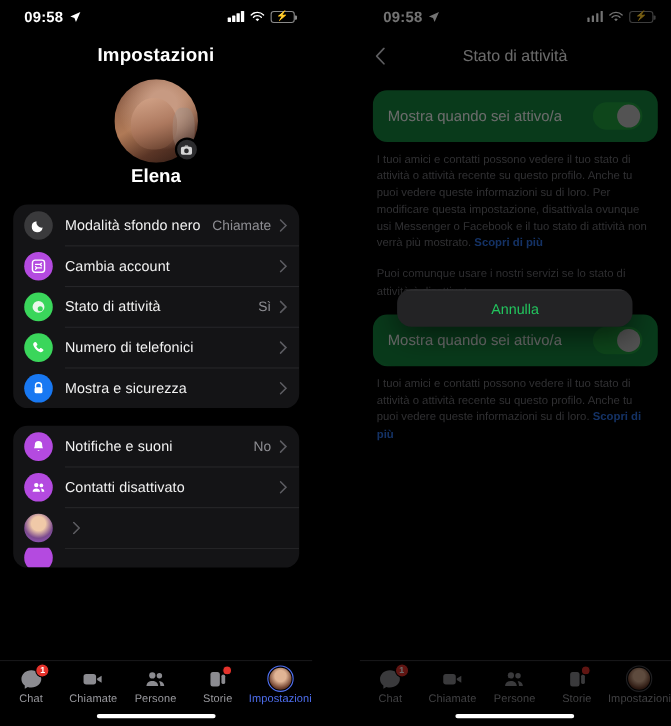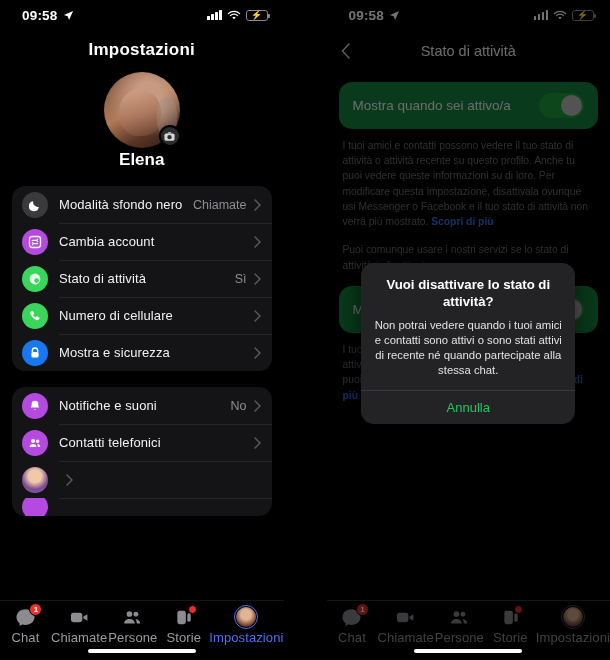--- a/index.html
+++ b/index.html
@@ -103,21 +103,21 @@
 
   
   .tabbar { position:absolute; left:0; right:0; bottom:0; height:60px; background:#000;
             border-top:1px solid #161618; display:flex; align-items:flex-start;
             padding-top:6px; }
   .tab { flex:1; display:flex; flex-direction:column; align-items:center; gap:3px;
          position:relative; }
   .tab-ico { width:22px; height:20px; position:relative; display:flex;
              align-items:center; justify-content:center; }
   .tab-ico svg { width:21px; height:19px; display:block; }
-  .tab-label { font-size:13px; color:#9a9a9f; letter-spacing:.1px; }
+  .tab-label { font-size:10px; color:#9a9a9f; letter-spacing:.1px; }
   .tab.active .tab-label { color:#4f6ff0; }
   .badge { position:absolute; top:-4px; right:-6px; min-width:13px; height:13px;
            border-radius:7px; background:#e5322b; color:#fff; font-size:8px;
            display:flex; align-items:center; justify-content:center; padding:0 3px;
            border:1.5px solid #000; font-weight:bold; }
   .badge.dot { min-width:9px; height:9px; padding:0; right:-2px; top:-2px; }
   .tab-avatar { width:20px; height:20px; border-radius:50%;
     background:radial-gradient(circle at 50% 38%,#e0b495 0 32%,#6e3f2d 70%,#2a1812 100%);
     outline:1.4px solid #4f6ff0; outline-offset:1px; }
   .tab-avatar.dim-av { outline-color:#4a4a50; }
@@ -219,21 +219,21 @@
             </svg>
           </span>
       </div>
 
       <div class="row">
         <span class="r-icon" style="background:#3ad65b">
           <svg viewBox="0 0 14 14">
               <path d="M3.4 2.2c.5-.5 1.2-.4 1.6.2l.9 1.3c.3.5.2 1-.2 1.3l-.5.4c-.2.2-.2.4-.1.6.5 1 1.3 1.8 2.3 2.3.2.1.4.1.6-.1l.4-.5c.3-.4.8-.5 1.3-.2l1.3.9c.6.4.7 1.1.2 1.6l-.6.6c-.6.6-1.5.8-2.3.4A11 11 0 0 1 2.4 5c-.4-.8-.2-1.7.4-2.3z" fill="#fff"></path>
             </svg>
         </span>
-        <span class="r-label">Numero di cellulare</span>
+        <span class="r-label">Numero di telefonici</span>
         <span class="r-value"></span>
         <span class="chev">
             <svg viewBox="0 0 7 12">
               <path d="M1 1l5 5-5 5" stroke="#5c5c61" stroke-width="1.4" fill="none" stroke-linecap="round"></path>
             </svg>
           </span>
       </div>
 
       <div class="row">
         <span class="r-icon" style="background:#1878f2">
@@ -272,21 +272,21 @@
 
       <div class="row">
         <span class="r-icon" style="background:#b44ae0">
           <svg viewBox="0 0 14 14">
               <circle cx="5" cy="5" r="2" fill="#fff"></circle>
               <circle cx="9.6" cy="5.3" r="1.7" fill="#fff"></circle>
               <path d="M1.6 11c0-1.9 1.5-3 3.4-3s3.4 1.1 3.4 3z" fill="#fff"></path>
               <path d="M9.2 8.1c1.7 0 3.1 1 3.1 2.9H9.9c0-1.1-.3-2-.7-2.9z" fill="#fff"></path>
             </svg>
         </span>
-        <span class="r-label">Contatti telefonici</span>
+        <span class="r-label">Contatti disattivato</span>
         <span class="r-value"></span>
         <span class="chev">
             <svg viewBox="0 0 7 12">
               <path d="M1 1l5 5-5 5" stroke="#5c5c61" stroke-width="1.4" fill="none" stroke-linecap="round"></path>
             </svg>
           </span>
       </div>
 
       <div class="row">
         <span class="r-icon avatar-mini"></span>
@@ -413,24 +413,20 @@
       </div>
     </div>
     <p class="blurb">
       <span>I tuoi amici e contatti possono vedere il tuo stato di attività o attività recente su questo profilo. Anche tu puoi vedere queste informazioni su di loro.</span>
       <a href="#">Scopri di più</a>
     </p>
 
     <div class="dim"></div>
 
     <div class="modal">
-      <div class="modal-body">
-        <div class="modal-title">Vuoi disattivare lo stato di attività?</div>
-        <div class="modal-msg">Non potrai vedere quando i tuoi amici e contatti sono attivi o sono stati attivi di recente né quando partecipate alla stessa chat.</div>
-      </div>
       <div class="modal-actions">
         <div class="modal-btn cancel">Annulla</div>
       </div>
     </div>
 
     <div class="tabbar">
       <div class="tab dimmed">
         <span class="tab-ico">
           <svg viewBox="0 0 22 20">
               <path d="M11 1.4C5.6 1.4 1.5 5.2 1.5 9.8c0 2.5 1.2 4.7 3.2 6.2v3l2.9-1.6c1 .3 2.2.5 3.4.5 5.4 0 9.5-3.8 9.5-8.1S16.4 1.4 11 1.4z" fill="#8b8b90"></path>

